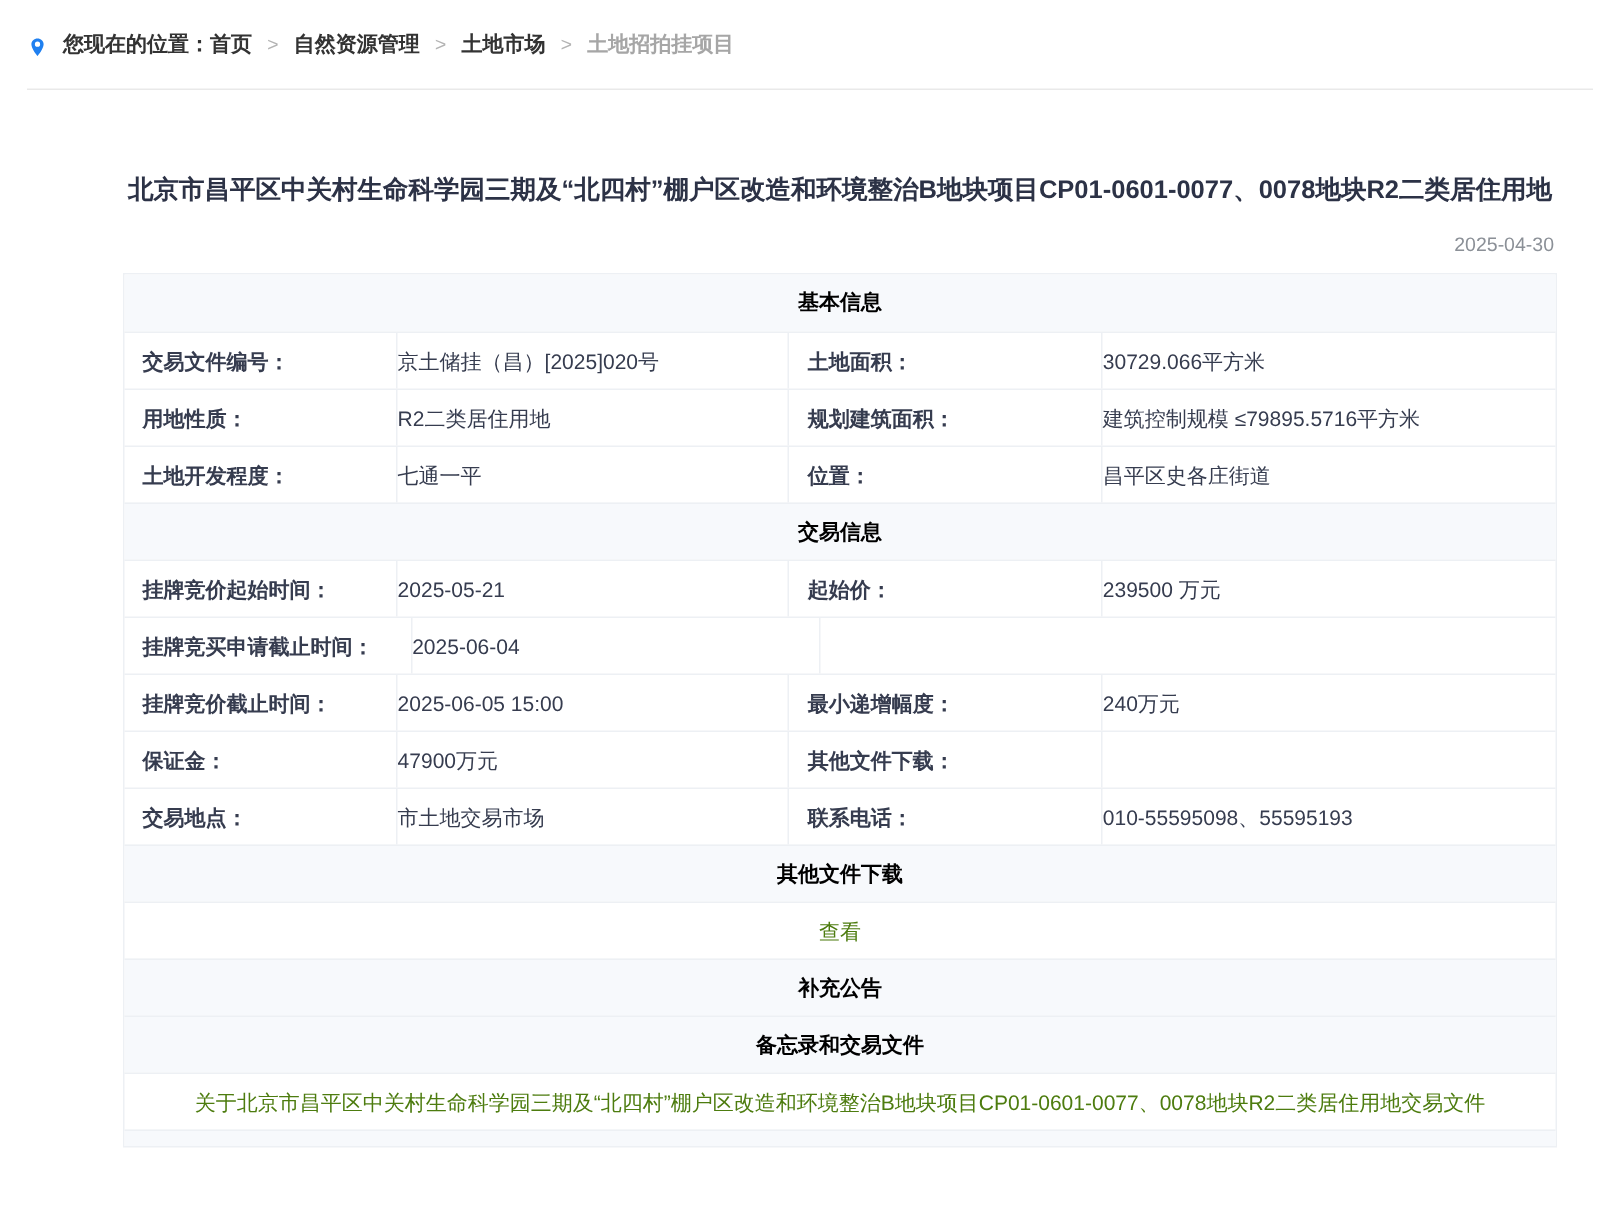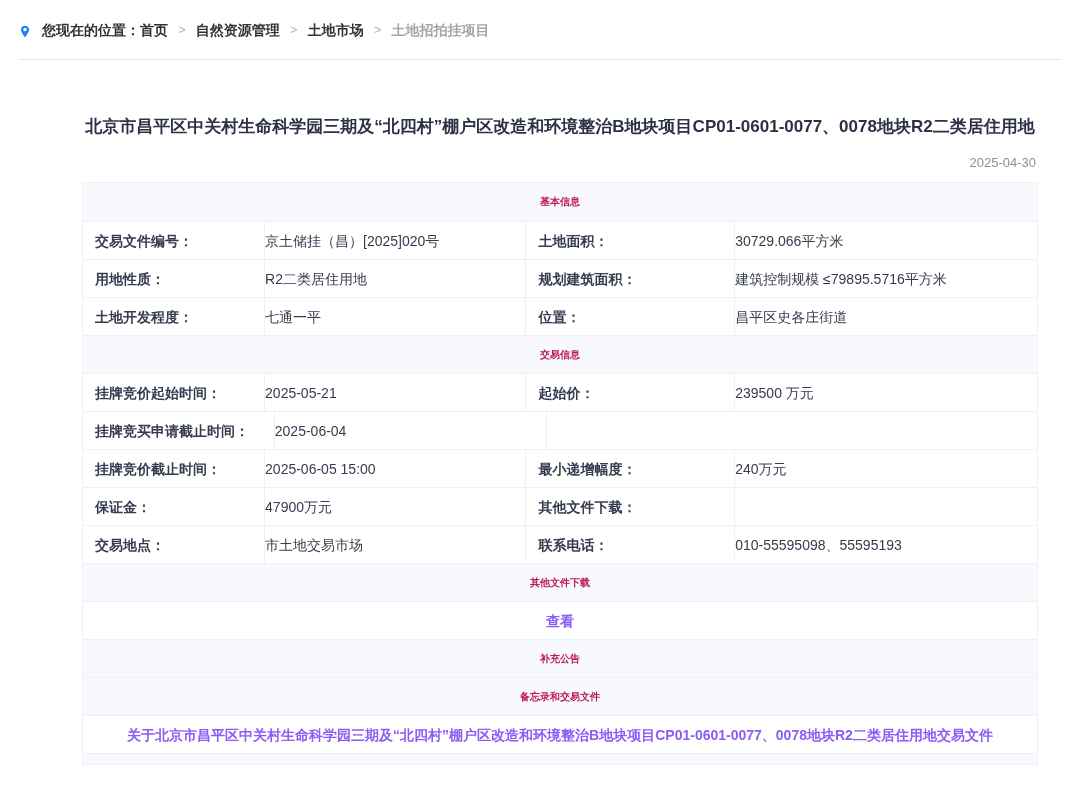--- a/index.html
+++ b/index.html
@@ -55,25 +55,25 @@
     margin: 14px 2px 10px 0;
     font-weight: 400;
   }
 
   
   .table { border: 1px solid #edf0f4; background: #ffffff; }
   .row { display: flex; align-items: stretch; min-height: 38px; border-top: 1px solid #edf0f4; }
   .row:first-child { border-top: none; }
 
   .section-row { background: #f7f9fc; justify-content: center; align-items: center; }
-  .section-title { color: #be185d; font-weight: 700; font-size: 10px; }
+  .section-title { color: #000000; font-weight: 700; font-size: 14px; }
   .section-row.partial { min-height: 11px; }
 
   .link-row { justify-content: center; align-items: center; padding: 0 18px; text-align: center; }
-  .link { color: #8b5cf6; font-weight: 700; font-size: 14px; cursor: pointer; line-height: 20px; }
+  .link { color: #4d7c0f; font-weight: 400; font-size: 14px; cursor: pointer; line-height: 20px; }
 
   .cell {
     display: flex;
     align-items: center;
     font-size: 14px;
     color: #363c4f;
     padding-right: 8px;
     line-height: 20px;
   }
   .cell.label { font-weight: 600; padding-left: 12px; }

